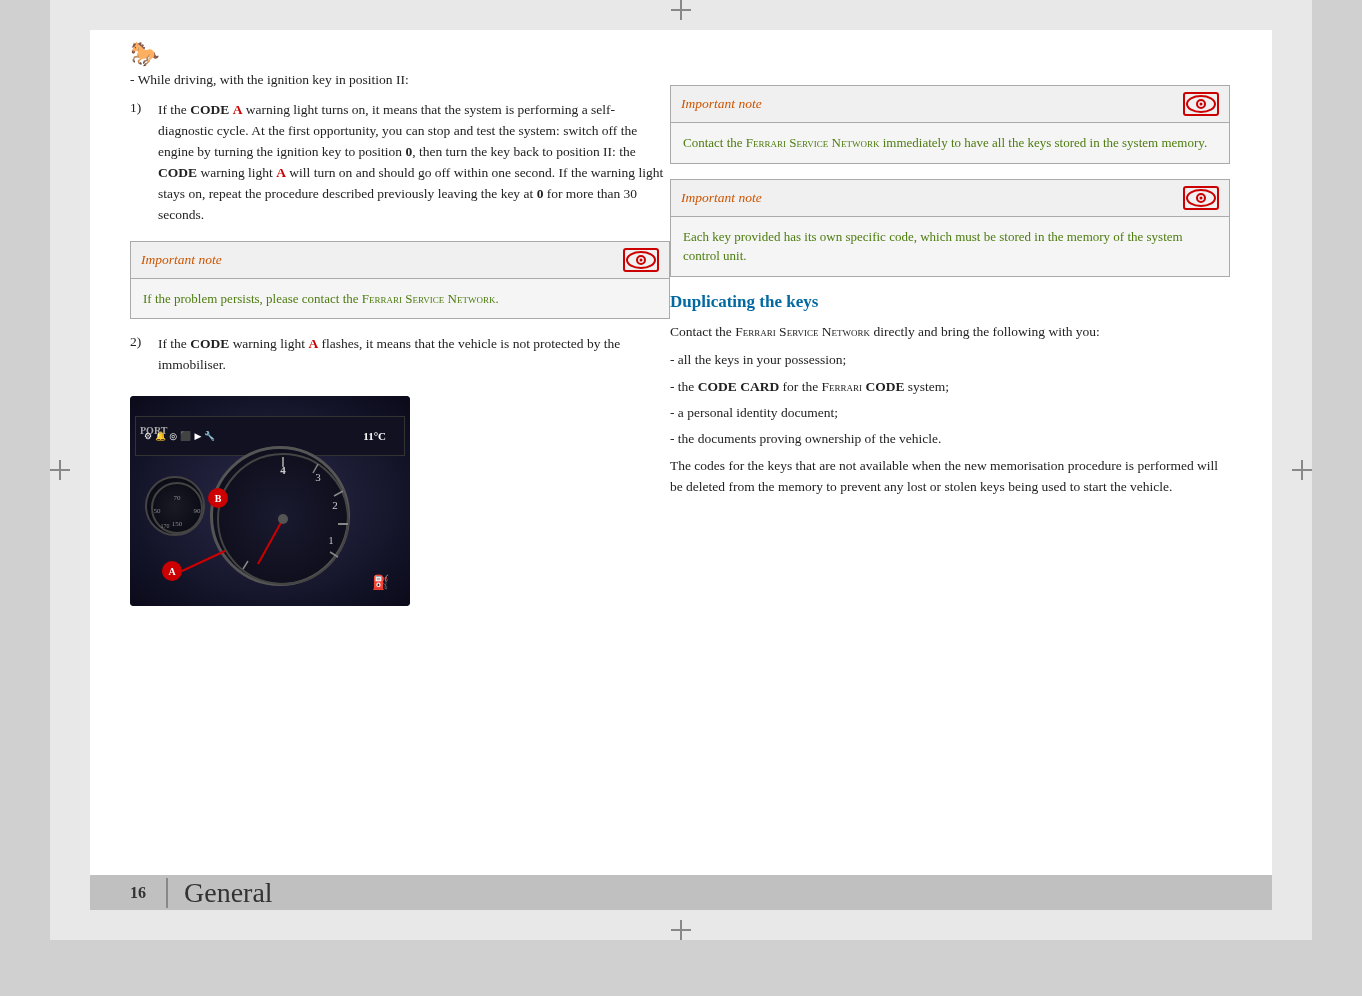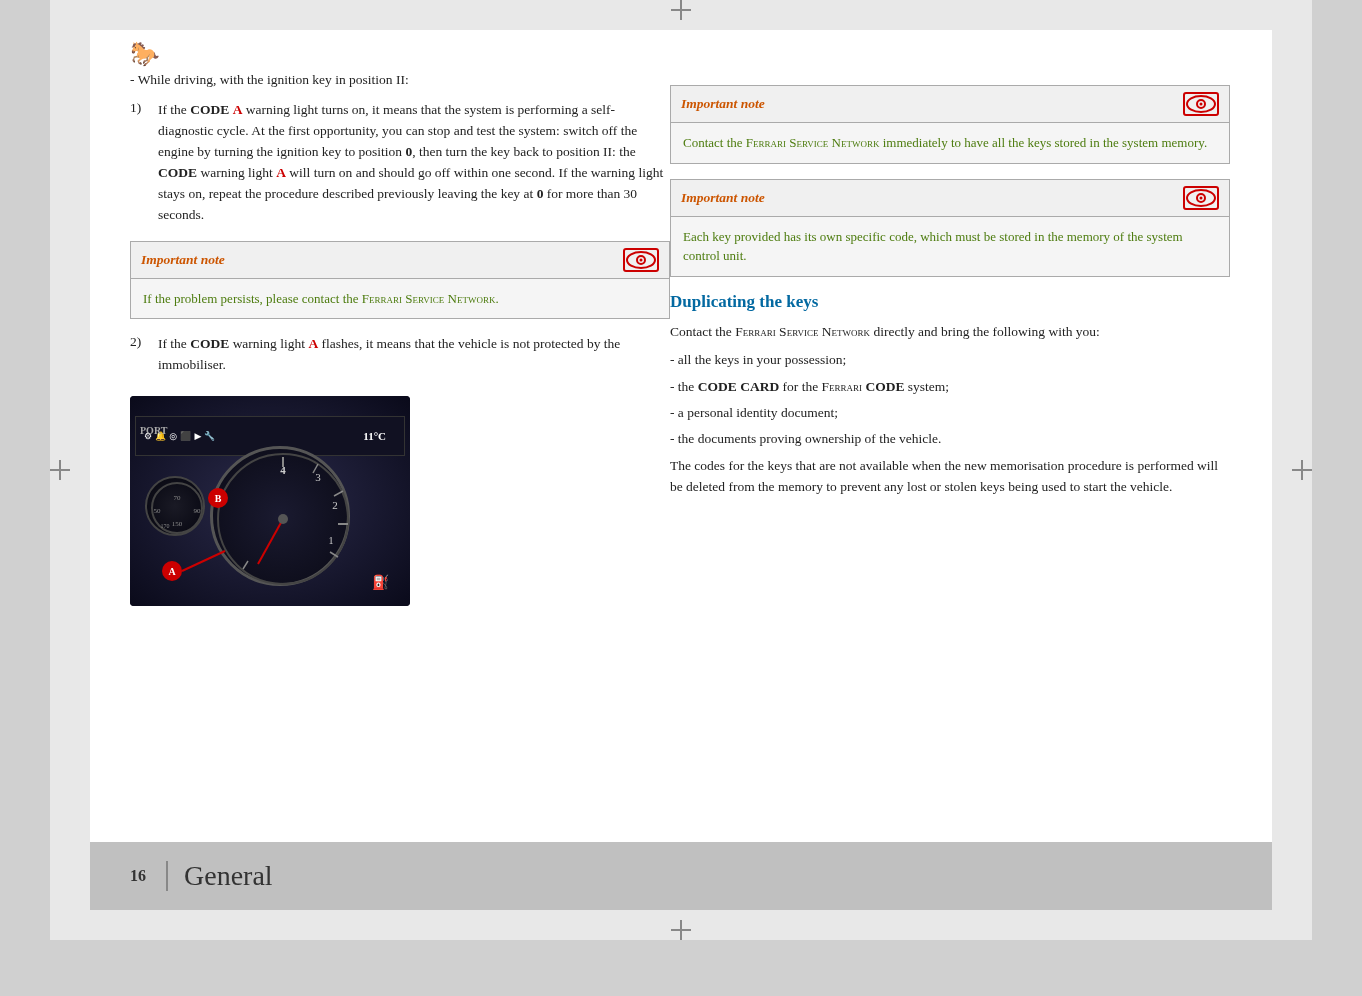--- a/index.html
+++ b/index.html
@@ -147,21 +147,20 @@
       background: #f5f5f5;
     }
 
     .important-note-header {
       display: flex;
       justify-content: space-between;
       align-items: center;
       padding: 6px 10px;
       border-bottom: 1px solid #aaa;
       background: #f0f0f0;
-      font-weight: bold;
     }
 
     .important-note-title {
       color: #cc5500;
       font-style: italic;
       font-size: 13.5px;
     }
 
     .note-icon {
       width: 36px;
@@ -288,21 +287,21 @@
 
     .bullet-item {
       margin: 6px 0;
       font-size: 13.5px;
       line-height: 1.5;
     }
 
     
     .bottom-bar {
       background: #c0c0c0;
-      height: 68px;
+      height: 35px;
       display: flex;
       align-items: center;
       padding: 0 40px;
       margin: 0 -40px -60px -40px;
       margin-top: auto;
     }
 
     .page-number {
       font-size: 16px;
       font-weight: bold;

